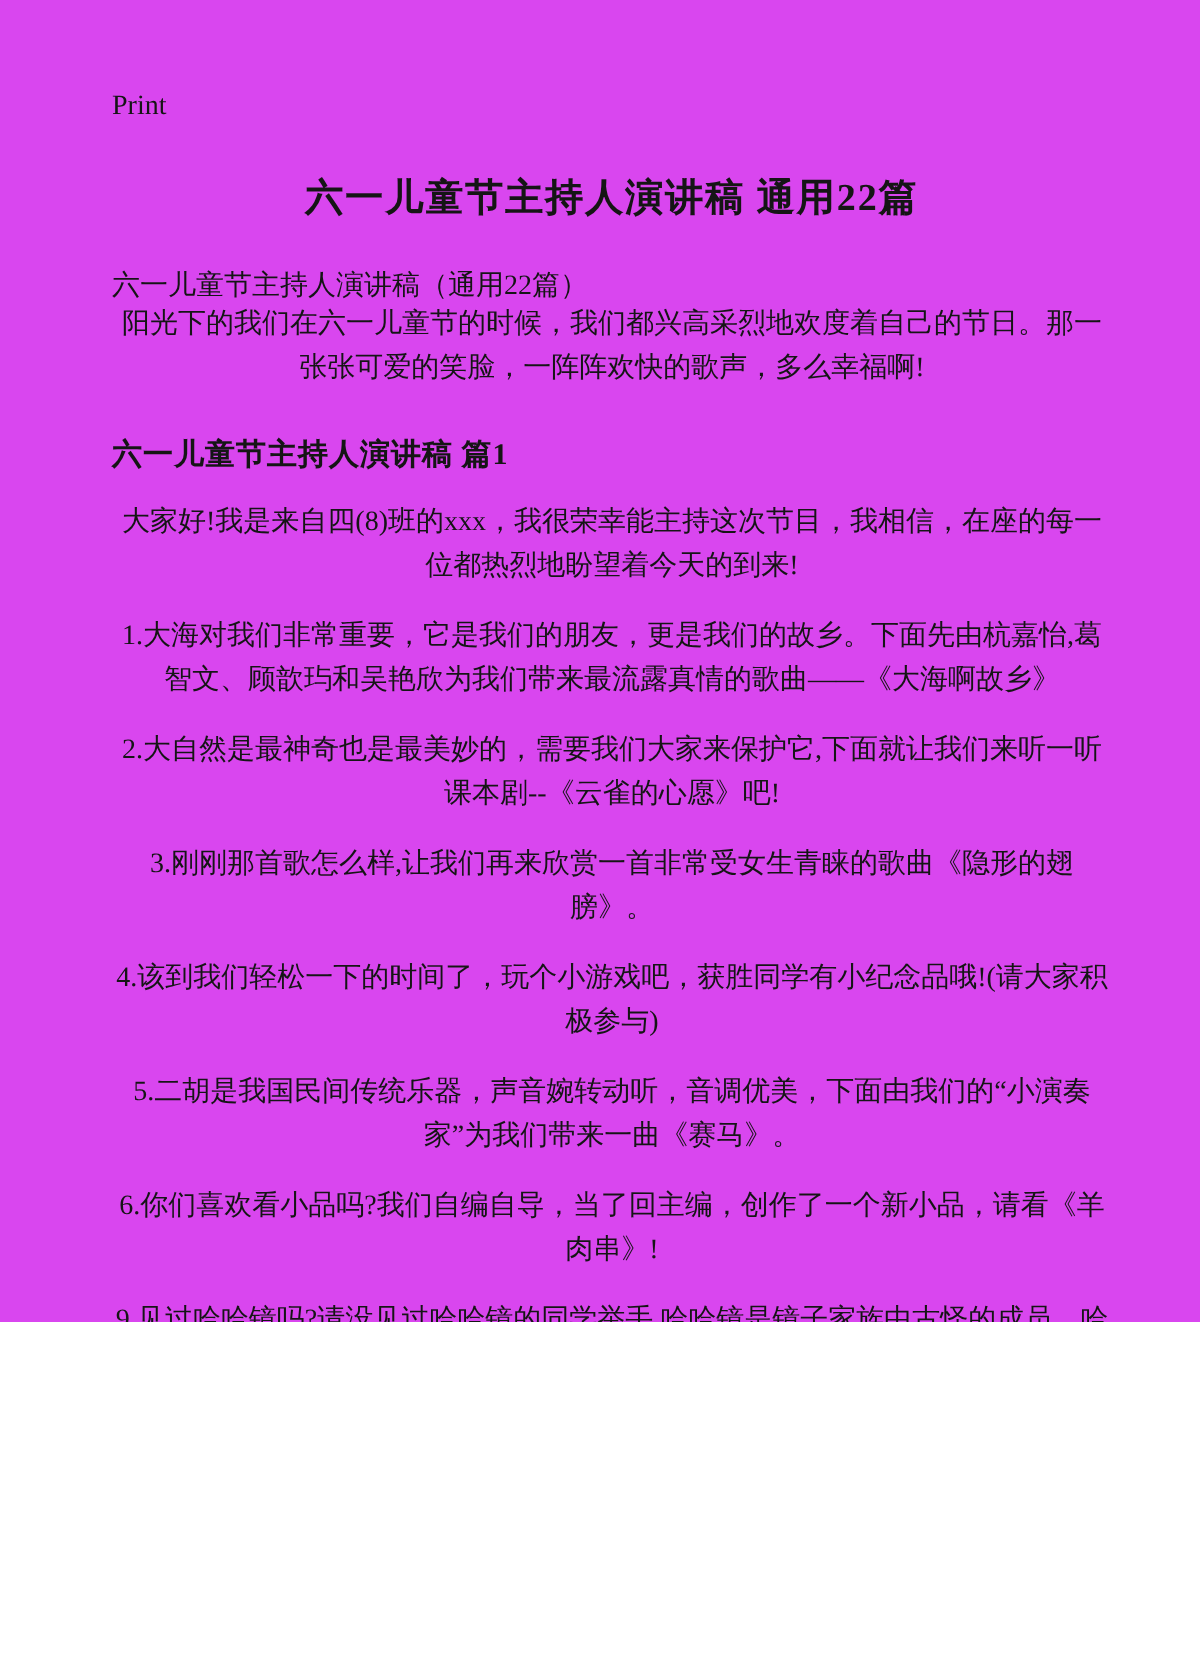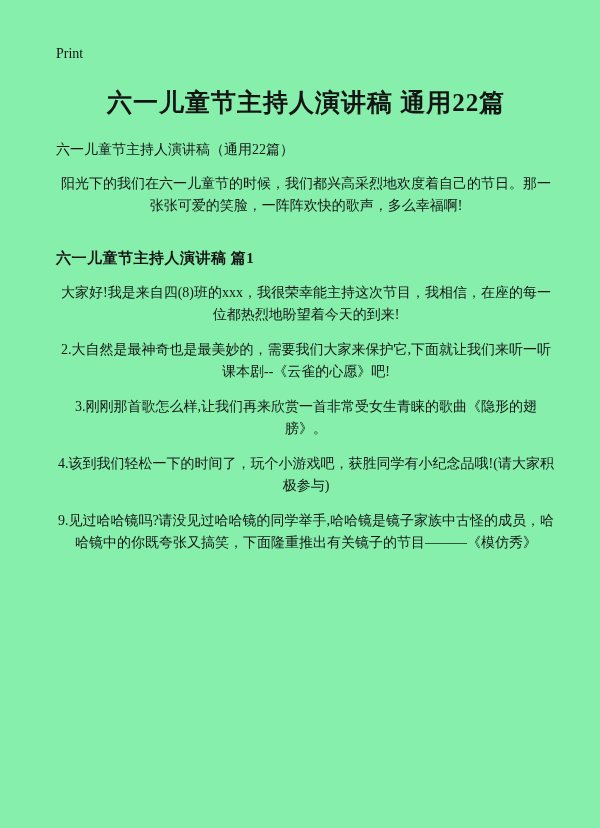--- a/index.html
+++ b/index.html
@@ -1,59 +1,58 @@
 <!DOCTYPE html>
 <html><head>
 <meta charset="utf-8">
 <style>
   * { margin: 0; padding: 0; box-sizing: border-box; }
   html, body { background: #ffffff; }
   .page {
     position: relative;
     width: 600px;
-    height: 828px;
-    background: #86efac;
+    height: 661px;
+    background: #d946ef;
     color: #151515;
     font-family: "Liberation Serif", serif;
     overflow: hidden;
   }
   .content {
     padding: 44px 44px 0 56px;
   }
   .print-link {
     display: inline-block;
     font-size: 14px;
     color: #151515;
     text-decoration: none;
     cursor: pointer;
     font-family: "Liberation Serif", serif;
   }
   h1.doc-title {
     text-align: center;
-    font-size: 25px;
+    font-size: 19px;
     font-weight: bold;
     letter-spacing: 1px;
     margin-top: 24px;
     margin-bottom: 22px;
   }
   p.doc-subtitle {
     font-size: 14px;
-    margin-bottom: 14px;
   }
   p.body-par {
     font-size: 14px;
     line-height: 22px;
     margin-bottom: 13px;
     text-align: center;
     word-break: break-all;
   }
   h2.section-heading {
     font-size: 15px;
     font-weight: bold;
-    margin: 32px 0 14px 0;
+    margin: 22px 0 14px 0;
     letter-spacing: 0.5px;
   }
 </style>
 </head>
 <body>
 
 <div class="page">
   <div class="content">
 
     <a class="print-link">Print</a>
@@ -62,20 +61,23 @@
 
     <p class="doc-subtitle">六一儿童节主持人演讲稿（通用22篇）</p>
 
     <p class="body-par">阳光下的我们在六一儿童节的时候，我们都兴高采烈地欢度着自己的节日。那一张张可爱的笑脸，一阵阵欢快的歌声，多么幸福啊!</p>
 
     <h2 class="section-heading">六一儿童节主持人演讲稿 篇1</h2>
 
 
     <p class="body-par">大家好!我是来自四(8)班的xxx，我很荣幸能主持这次节目，我相信，在座的每一位都热烈地盼望着今天的到来!</p>
 
+    <p class="body-par">1.大海对我们非常重要，它是我们的朋友，更是我们的故乡。下面先由杭嘉怡,葛智文、顾歆玙和吴艳欣为我们带来最流露真情的歌曲——《大海啊故乡》</p>
     <p class="body-par">2.大自然是最神奇也是最美妙的，需要我们大家来保护它,下面就让我们来听一听课本剧--《云雀的心愿》吧!</p>
     <p class="body-par">3.刚刚那首歌怎么样,让我们再来欣赏一首非常受女生青睐的歌曲《隐形的翅膀》。</p>
     <p class="body-par">4.该到我们轻松一下的时间了，玩个小游戏吧，获胜同学有小纪念品哦!(请大家积极参与)</p>
+    <p class="body-par">5.二胡是我国民间传统乐器，声音婉转动听，音调优美，下面由我们的“小演奏家”为我们带来一曲《赛马》。</p>
+    <p class="body-par">6.你们喜欢看小品吗?我们自编自导，当了回主编，创作了一个新小品，请看《羊肉串》!</p>
     <p class="body-par">9.见过哈哈镜吗?请没见过哈哈镜的同学举手,哈哈镜是镜子家族中古怪的成员，哈哈镜中的你既夸张又搞笑，下面隆重推出有关镜子的节目———《模仿秀》</p>
     
 
   </div>
 </div>
 
 </body></html>

